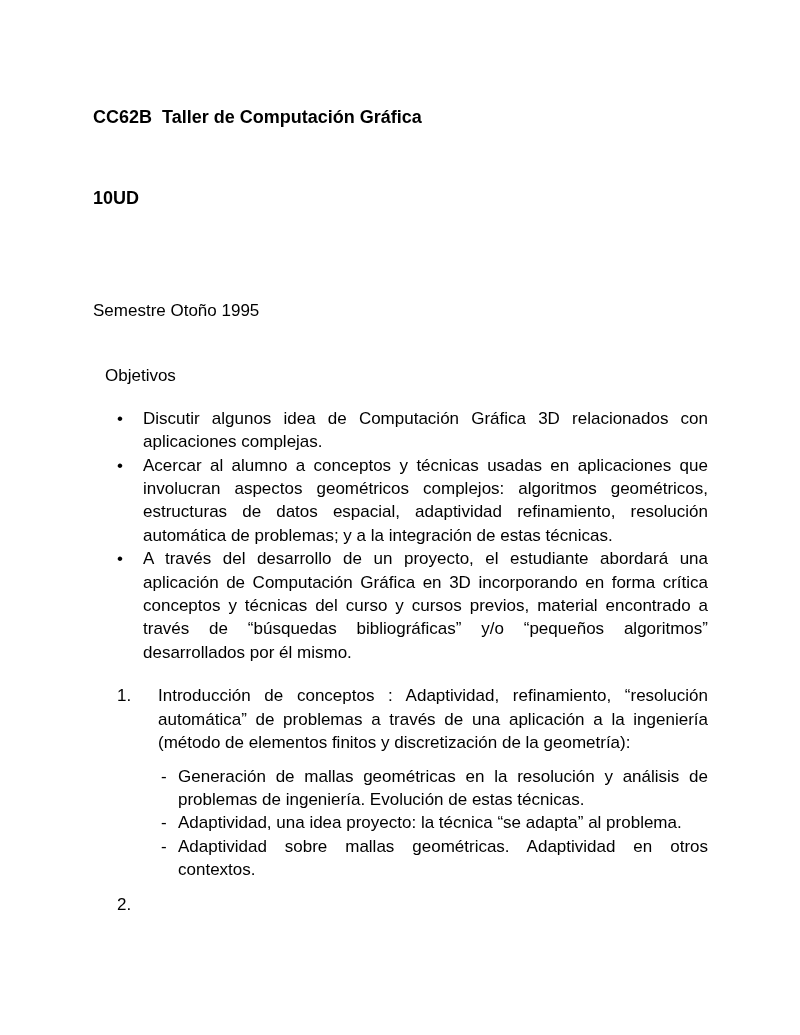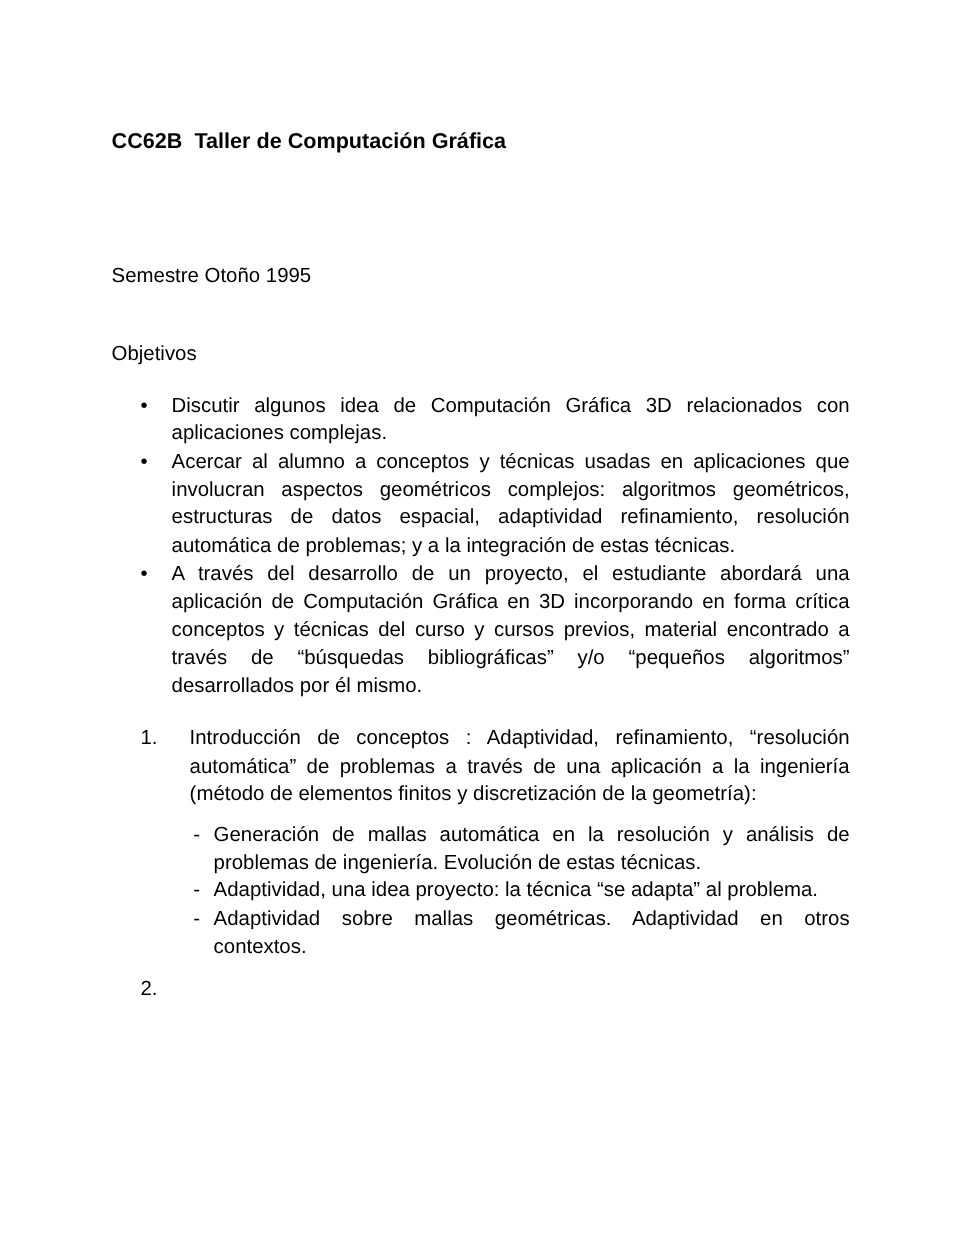--- a/index.html
+++ b/index.html
@@ -25,21 +25,21 @@
   .title-block {
     font-weight: 700;
     font-size: 18px;
     line-height: 27px;
     white-space: pre-wrap;
   }
   .semester-line {
     margin: 33px 0 0 0;
   }
   .section-heading {
-    margin: 0;
+    margin: 12px;
   }
   .heading-objetivos { margin-top: 42px; }
   .heading-programa { margin-top: 17px; }
 
   
   .bullet-list { margin-top: 19px; }
   .bullet-item {
     position: relative;
     padding-left: 50px;
   }
@@ -86,20 +86,21 @@
     text-align: justify;
   }
 </style>
 </head>
 <body>
 
 <div class="doc">
 
   <div class="title-block">
     <div>CC62B  Taller de Computación Gráfica</div>
+    <div>10UD</div>
   </div>
 
   <p class="semester-line">Semestre Otoño 1995</p>
 
   <p class="section-heading heading-objetivos">Objetivos</p>
 
   <div class="bullet-list">
     <div class="bullet-item">
       <span class="bullet-marker">•</span>
       <p class="bullet-text">Discutir algunos idea de Computación Gráfica 3D relacionados con aplicaciones complejas.</p>
@@ -117,21 +118,21 @@
 
   <div class="num-list">
 
     <div class="num-item num-item-1">
       <span class="num-marker">1.</span>
       <div class="num-body">
         <p class="num-text">Introducción de conceptos :  Adaptividad, refinamiento, “resolución automática” de problemas a través de una aplicación a la ingeniería (método de elementos finitos y discretización de la geometría):</p>
         <div class="dash-list">
           <div class="dash-item">
             <span class="dash-marker">-</span>
-            <p class="dash-text">Generación de mallas automática en la resolución y análisis de problemas de ingeniería.  Evolución de estas técnicas.</p>
+            <p class="dash-text">Generación de mallas geométricas en la resolución y análisis de problemas de ingeniería.  Evolución de estas técnicas.</p>
           </div>
           <div class="dash-item">
             <span class="dash-marker">-</span>
             <p class="dash-text">Adaptividad, una idea proyecto:  la técnica “se adapta” al problema.</p>
           </div>
           <div class="dash-item">
             <span class="dash-marker">-</span>
             <p class="dash-text">Adaptividad sobre mallas geométricas.  Adaptividad en otros contextos.</p>
           </div>
         </div>

